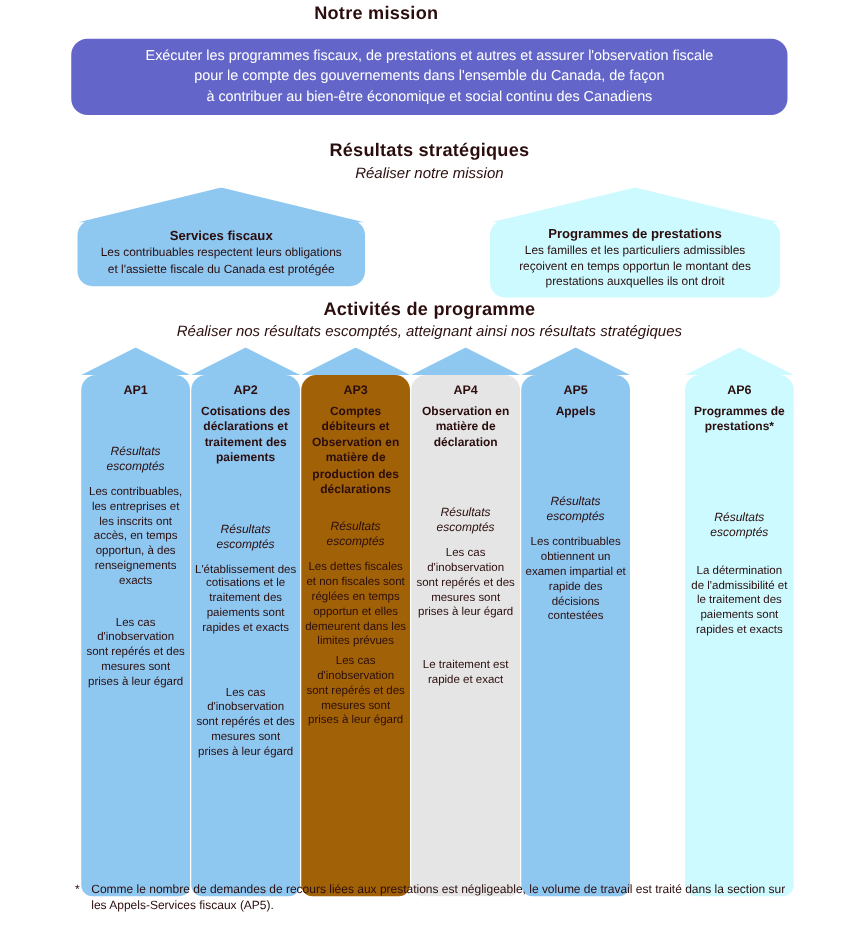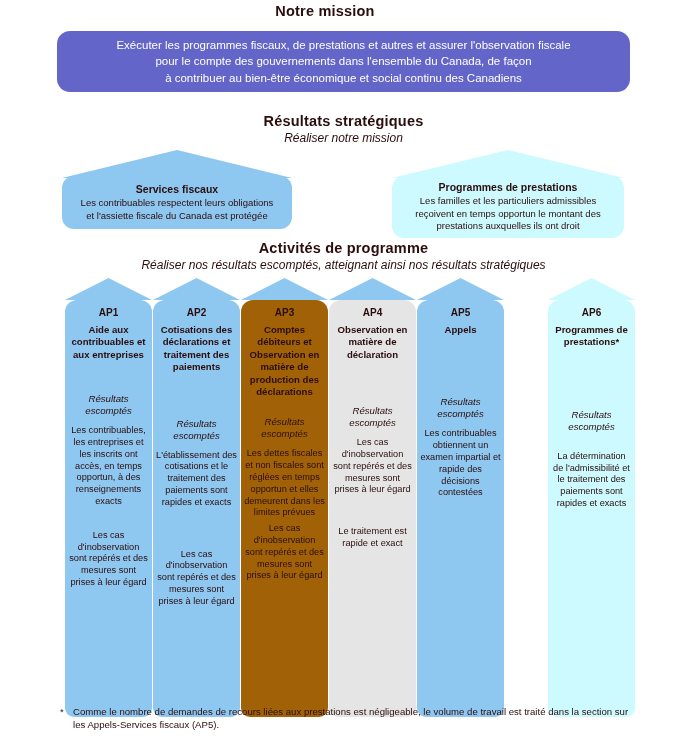--- a/index.html
+++ b/index.html
@@ -16,21 +16,21 @@
   
   .hdr{
     font-weight:bold;font-size:14.5px;letter-spacing:.2px;
     text-align:center;color:#2b0d0d;
   }
   .sub{
     font-style:italic;font-size:12px;text-align:center;color:#2b0d0d;
   }
 
   
-  #mission-title{position:absolute;left:0;top:3px;width:602px;padding-left:24px;}
+  #mission-title{position:absolute;left:0;top:3px;width:602px;}
   #mission-box{
     position:absolute;left:57px;top:31px;width:573px;height:61px;
     background:#6366c8;border-radius:13px;
     display:flex;align-items:center;justify-content:center;
   }
   #mission-box .mtext{
     color:#ffffff;font-size:11.5px;line-height:16.5px;text-align:center;
     padding:0 10px;
   }
 
@@ -139,21 +139,20 @@
   <div class="hdr" id="pa-title">Activités de programme</div>
   <div class="sub" id="pa-sub">Réaliser nos résultats escomptés, atteignant ainsi nos résultats stratégiques</div>
 
   <div id="columns-host">
       <div class="col" style="left: 57px;">
         <svg width="87" height="22" viewBox="0 0 87 22" class="tri">
           <polygon points="43.5,0 87,22 0,22" fill="#8ec7f0"></polygon>
         </svg>
         <div class="body" style="background: rgb(142, 199, 240); height: 417px;">
           <div class="apid">AP1</div>
-          <div class="apname">Aide aux contribuables et aux entreprises</div>
           <div class="reslabel" style="margin-top: 32px;"><span>Résultats</span><br><span>escomptés</span></div>
           <div class="restext">Les contribuables, les entreprises et les inscrits ont accès, en temps opportun, à des renseignements exacts</div>
           <div class="restext2" style="margin-top: 22px;">Les cas d'inobservation sont repérés et des mesures sont prises à leur égard</div>
         </div>
       </div>
       <div class="col" style="left: 145px;">
         <svg width="87" height="22" viewBox="0 0 87 22" class="tri">
           <polygon points="43.5,0 87,22 0,22" fill="#8ec7f0"></polygon>
         </svg>
         <div class="body" style="background: rgb(142, 199, 240); height: 417px;">

